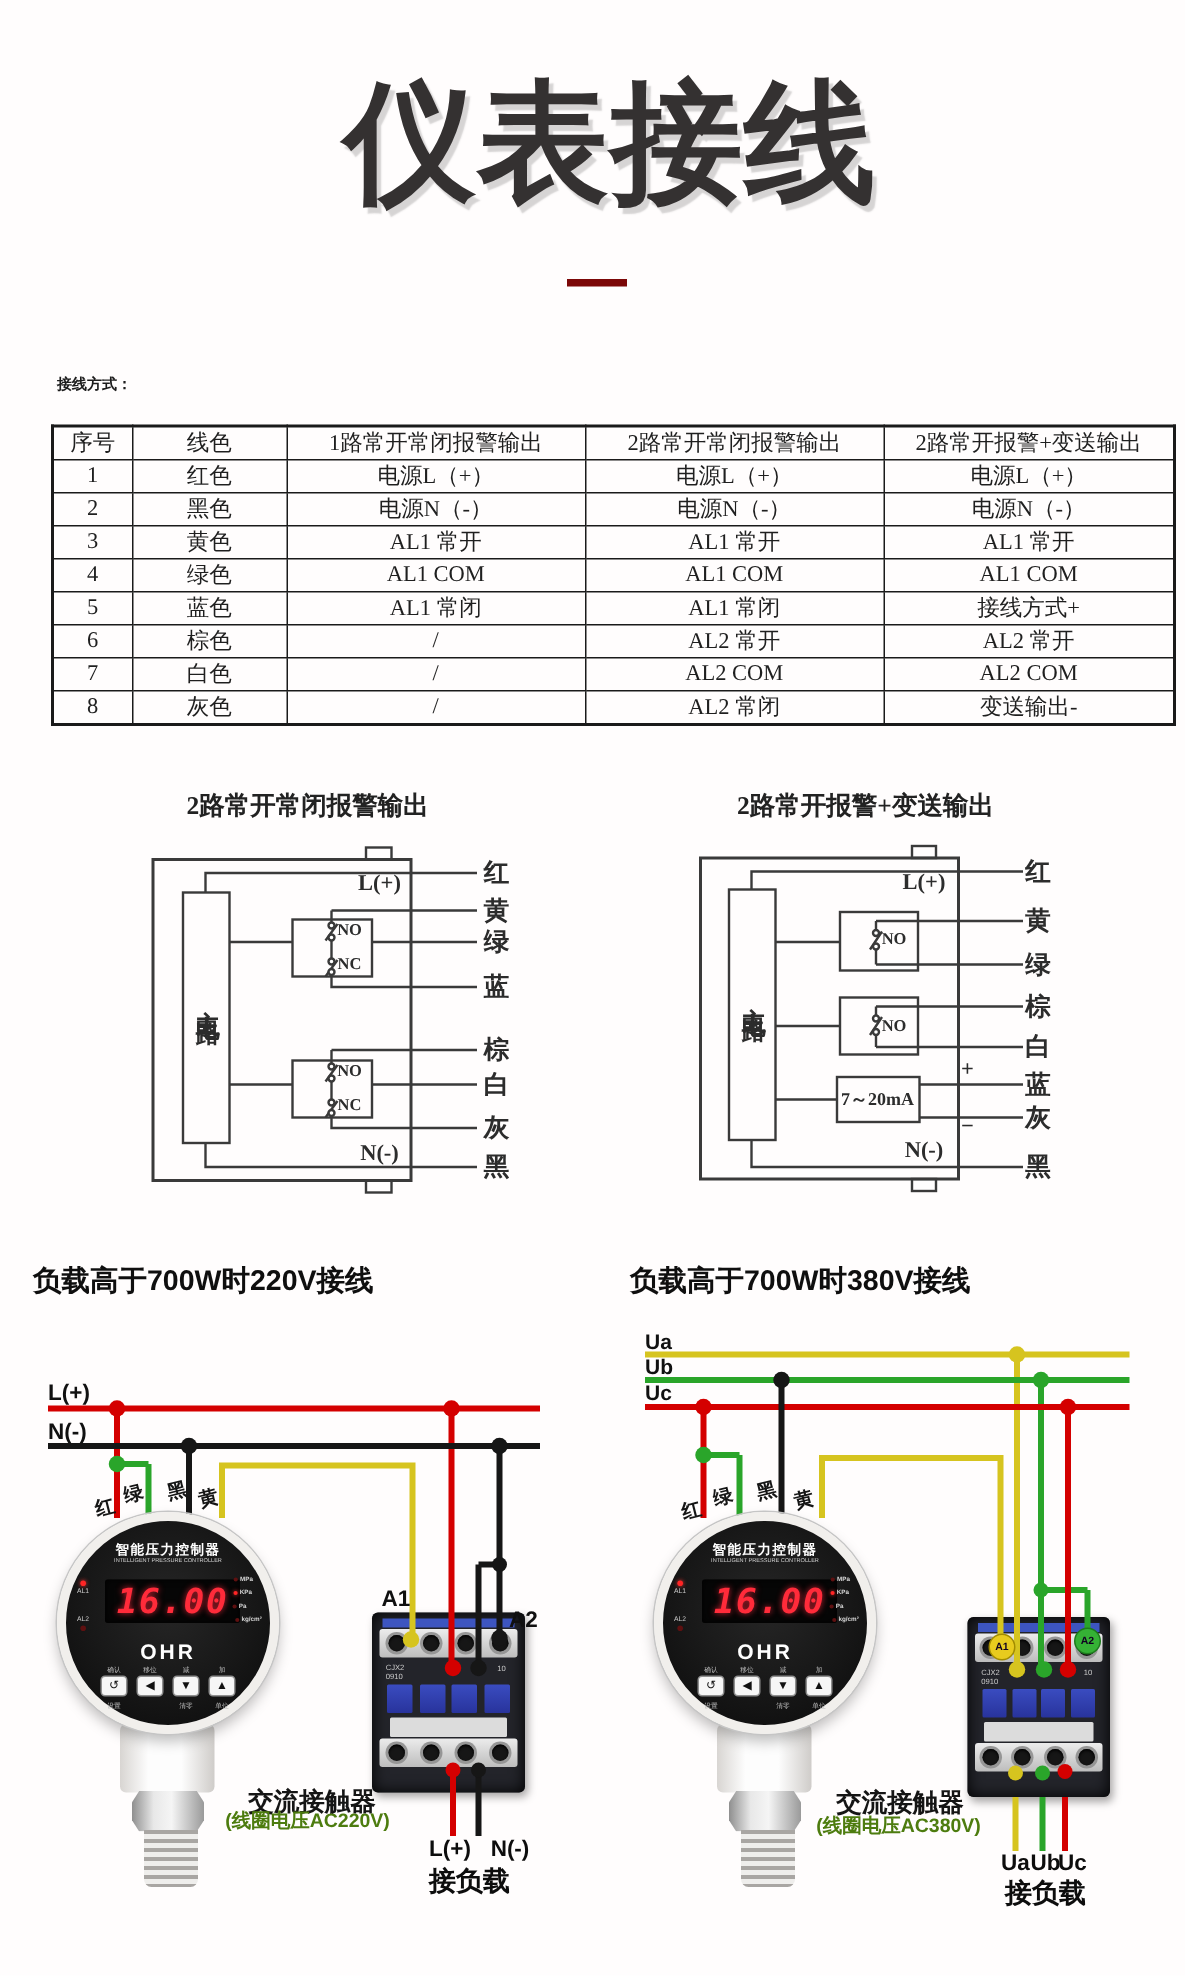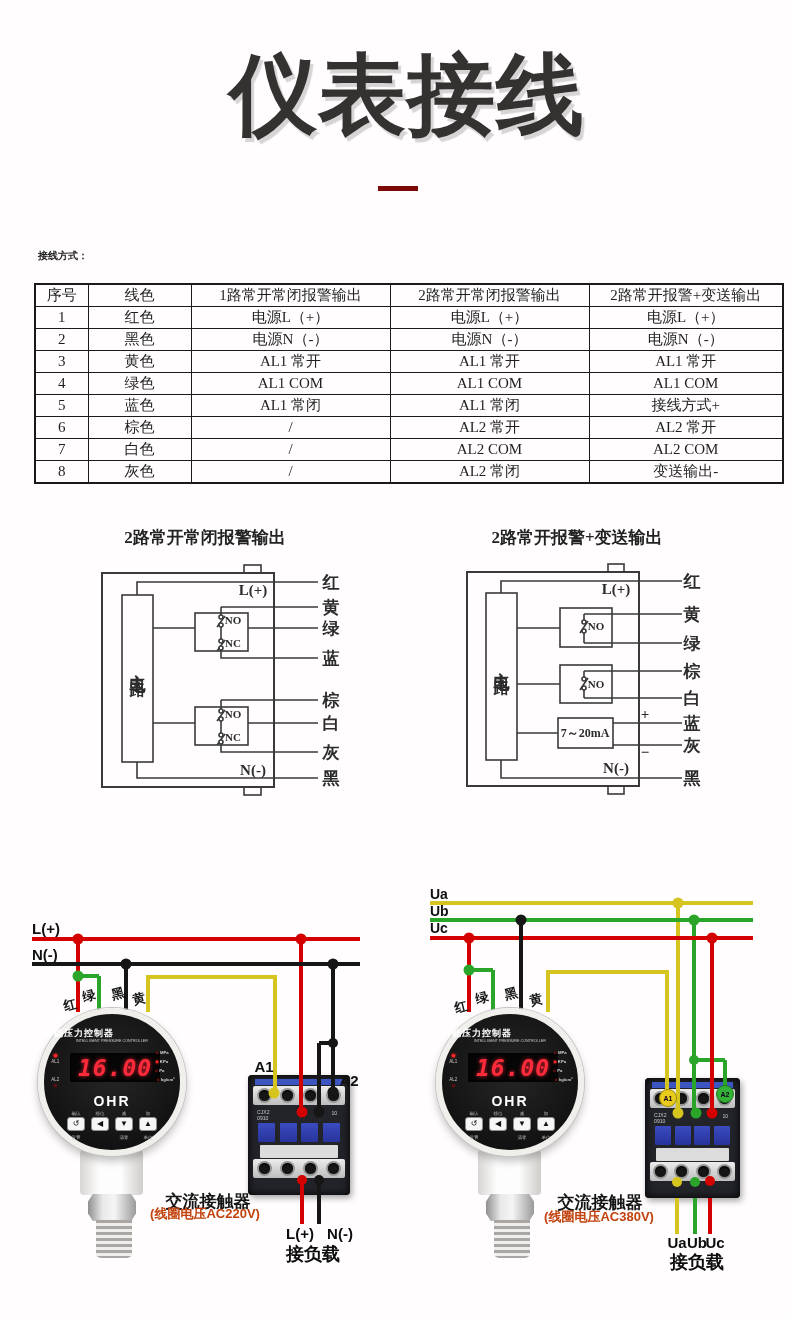--- a/index.html
+++ b/index.html
@@ -22,29 +22,29 @@
   .dtext{color:#2c2c2c;font-weight:bold;}
   .vtext{writing-mode:vertical-rl;text-orientation:upright;letter-spacing:4px;}
   .fig-title{position:absolute;font-size:19px;font-weight:600;color:#0f0f0f;}
   .plabel{position:absolute;font-size:15px;font-weight:bold;color:#111;}
   .wl{position:absolute;font-size:13px;font-weight:bold;color:#151515;
       transform:translate(-50%,-50%) rotate(-14deg);z-index:3;}
   .a1a2{font-size:15px;font-weight:bold;color:#101010;z-index:4;}
   .term-circ{position:absolute;width:16px;height:16px;border-radius:50%;z-index:4;
       display:flex;align-items:center;justify-content:center;font-size:7px;font-weight:bold;color:#102;}
   .cap1{font-size:17px;font-weight:bold;color:#151515;}
-  .cap2{font-size:13px;font-weight:bold;color:#c2410c;}
+  .cap2{font-size:13px;font-weight:bold;color:#4d7c0f;}
   .loadcap{font-size:18px;font-weight:bold;color:#0d0d0d;}
   .loadterm{font-size:15px;font-weight:bold;color:#0d0d0d;}
   
   .g-face{position:absolute;width:148px;height:148px;border-radius:50%;box-sizing:border-box;
       background:radial-gradient(circle at 50% 42%,#262626 0%,#171717 55%,#0a0a0a 100%);
       border:6px solid #f1efec;box-shadow:0 0 0 1px #c5c5c5,0 5px 9px rgba(0,0,0,.25);z-index:3;}
   .g-face>*{position:absolute;}
-  .g-cn{top:13px;width:100%;color:#fff;font-size:9px;font-weight:bold;letter-spacing:1px;}
+  .g-cn{top:13px;width:100%;text-align:center;color:#fff;font-size:9px;font-weight:bold;letter-spacing:1px;}
   .g-en{top:24px;width:100%;text-align:center;color:#cfcfcf;font-size:6px;transform:scale(.62);}
   .g-lcd{top:39px;left:26px;width:90px;height:29px;background:#060606;border-radius:2px;
       display:flex;align-items:center;justify-content:center;box-shadow:inset 0 0 5px #000;}
   .g-lcd span{color:#ff2b3a;font:italic 700 23px "DejaVu Sans Mono","Liberation Mono",monospace;
       letter-spacing:1px;text-shadow:0 0 4px rgba(255,40,60,.8);}
   .g-ind{display:flex;flex-direction:column;align-items:center;gap:2px;color:#c9c9c9;
       font-size:6px;transform:scale(.75);}
   .dot{width:5px;height:5px;border-radius:50%;background:#5e1010;display:block;}
   .dot.on{background:#ff2525;box-shadow:0 0 4px #ff3333;}
   .g-units{right:2px;top:36px;display:flex;flex-direction:column;gap:3px;align-items:flex-start;}
@@ -246,20 +246,21 @@
   <span class="ctr dtext serif" style="left:645px;top:752px;font-size:15px">−</span>
   <span class="ctr dtext serif" style="left:692px;top:581px;font-size:17px">红</span>
   <span class="ctr dtext serif" style="left:692px;top:614px;font-size:17px">黄</span>
   <span class="ctr dtext serif" style="left:692px;top:643px;font-size:17px">绿</span>
   <span class="ctr dtext serif" style="left:692px;top:671px;font-size:17px">棕</span>
   <span class="ctr dtext serif" style="left:692px;top:698px;font-size:17px">白</span>
   <span class="ctr dtext serif" style="left:692px;top:723px;font-size:17px">蓝</span>
   <span class="ctr dtext serif" style="left:692px;top:745px;font-size:17px">灰</span>
   <span class="ctr dtext serif" style="left:692px;top:778px;font-size:17px">黑</span>
 
+  <div class="fig-title" style="left:22px;top:841px">负载高于700W时220V接线</div>
   <span class="plabel" style="left:32px;top:920px">L(+)</span>
   <span class="plabel" style="left:32px;top:946px">N(-)</span>
 
   <svg class="lines" style="left:0;top:860px" width="400" height="420" viewBox="0 0 400 420" fill="none">
     <g stroke="#d40000" stroke-width="4">
       <path d="M32 79 H360 M78 79 V152 M301 79 V252 M302 318 V364"></path>
     </g>
     <g stroke="#161616" stroke-width="4">
       <path d="M32 104 H360 M126 104 V152 M333 104 V183 M333 183 H319 M319 183 V252 M333 183 V233 M319 318 V364"></path>
     </g>
@@ -373,20 +374,21 @@
       <button>▲</button>
       </div>
     <div class="g-row g-lb">
       <span>设置</span>
         <span></span>
       <span>清零</span>
         <span>单位</span>
       </div>
   </div>
 
+  <div class="fig-title" style="left:420px;top:841px">负载高于700W时380V接线</div>
   <span class="plabel" style="left:430px;top:886px;font-size:14px">Ua</span>
   <span class="plabel" style="left:430px;top:903px;font-size:14px">Ub</span>
   <span class="plabel" style="left:430px;top:920px;font-size:14px">Uc</span>
 
   <svg class="lines" style="left:400px;top:860px" width="390" height="420" viewBox="0 0 390 420" fill="none">
     <g stroke="#d6c41f" stroke-width="4">
       <path d="M30 43 H353 M278 43 V253 M148 152 V112 H267 V237 M277 338 V374"></path>
     </g>
     <g stroke="#2aa52a" stroke-width="4">
       <path d="M30 60 H353 M294 60 V253 M294 200 H325 M325 200 V231 M69 110 H93 M93 110 V152 M295 338 V374"></path>

